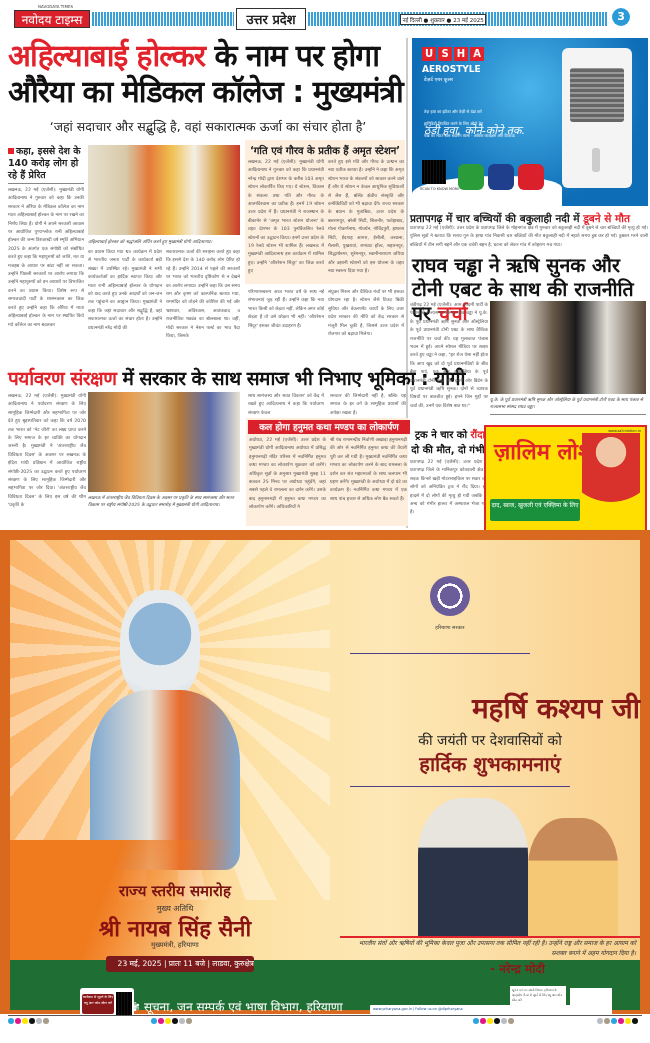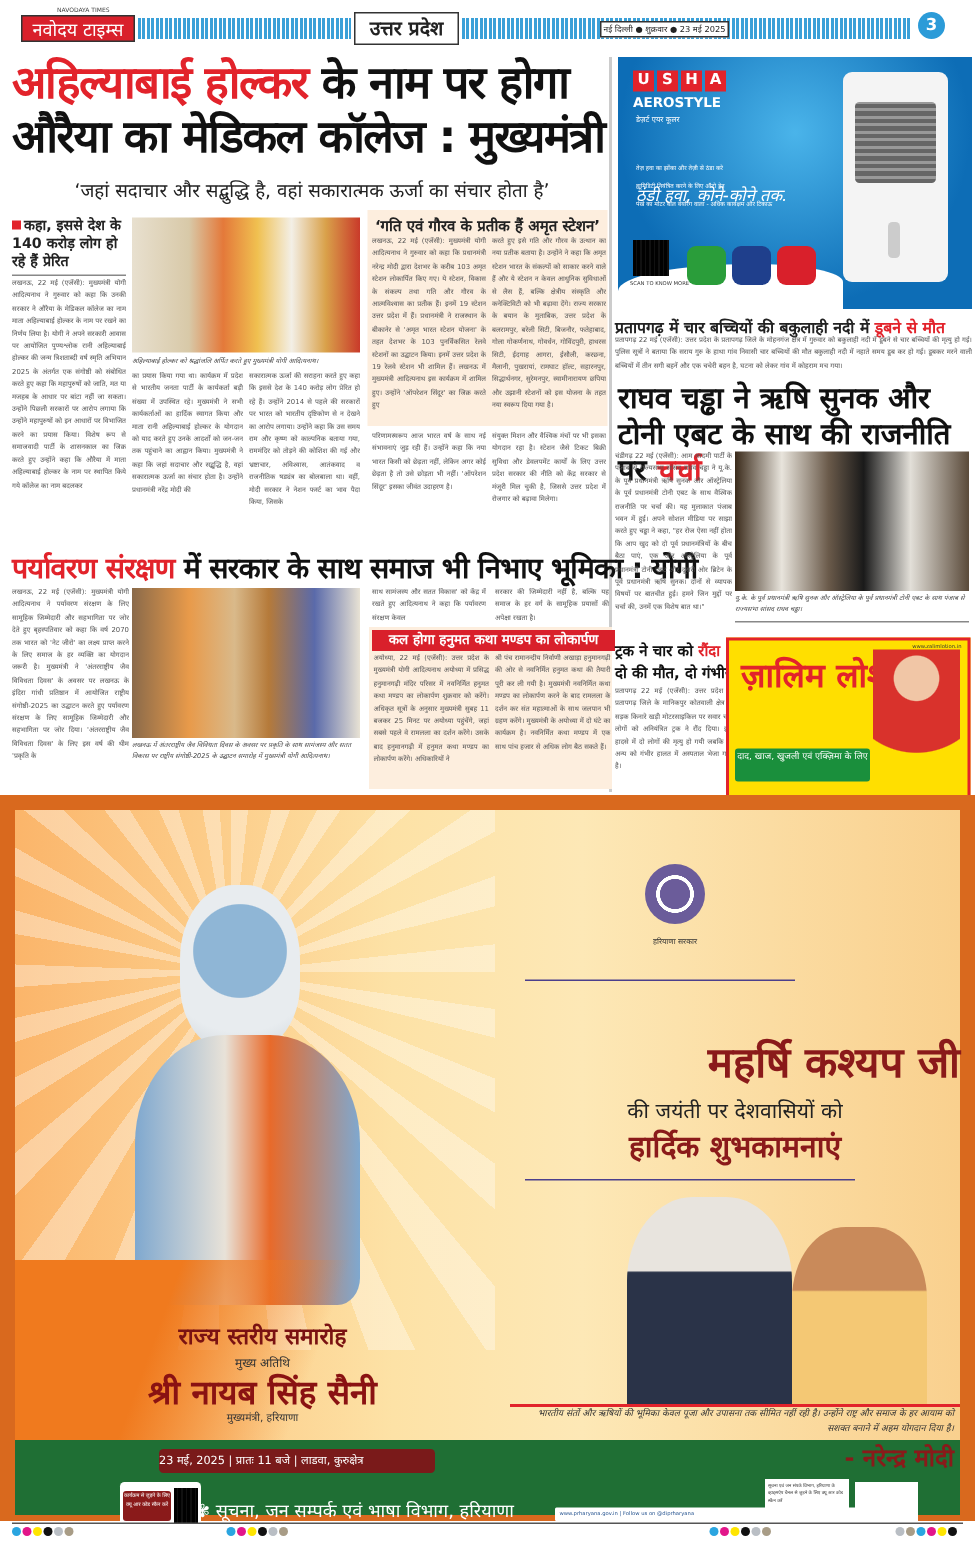--- a/index.html
+++ b/index.html
@@ -33,21 +33,21 @@
 .usha-tag{left:12px;top:84px;color:#fff;font-size:11px;font-style:italic}
 .cooler{left:150px;top:10px;width:70px;height:140px;background:#f4f4f4;border-radius:6px}
 .cooler-grill{left:8px;top:20px;width:54px;height:54px;background:repeating-linear-gradient(0deg,#666 0 3px,#999 3px 5px);border-radius:3px}
 .snow{left:0;bottom:0;width:150px;height:30px;background:#fff;border-radius:60% 40% 0 0}
 .hex{width:26px;height:26px;border-radius:6px;top:126px}
 .qr{background:repeating-linear-gradient(90deg,#111 0 2px,#fff 2px 3px),#111;background-blend-mode:multiply}
 .h-prat{left:410px;top:211px;font-size:10.5px;font-weight:bold;color:#222;white-space:nowrap}
 .h-prat .red{color:#e2232b}
 .h-raghav{left:412px;top:254px;width:236px;font-size:19.5px;font-weight:bold;line-height:24px;color:#111}
 .h-raghav .red{color:#e2232b}
-.h-truck{left:410px;top:427px;width:80px;font-size:10px;font-weight:bold;line-height:15px;color:#111;text-align:left}
+.h-truck{left:410px;top:427px;width:80px;font-size:10px;font-weight:bold;line-height:15px;color:#111;text-align:center}
 .h-truck .red{color:#e2232b}
 .zalim{left:484px;top:425px;width:163px;height:130px;background:#ffdf00;border:2px solid #e2232b}
 .zalim-logo{left:8px;top:12px;font-size:22px;font-weight:bold;color:#e2232b;line-height:26px}
 .zalim-band{left:4px;top:72px;width:90px;height:22px;background:#1a8f3c;color:#fff;font-size:6px;text-align:center;line-height:11px;border-radius:2px}
 .zalim-foot{left:0;bottom:0;width:159px;height:10px;background:#e2232b;color:#fff;font-size:3.6px;line-height:10px;padding-left:3px}
 .zalim-girl{left:96px;top:6px;width:58px;height:96px;background:radial-gradient(circle at 50% 20%,#f1c6a6 18%,#d9322c 19% 60%,#ffdf00 61%)}
 
 .h2{left:8px;top:365px;font-size:19px;font-weight:bold;color:#111;white-space:nowrap;letter-spacing:-0.5px}
 .h2 .red{color:#e2232b}
 .hanuman-bar{left:248px;top:420px;width:162px;height:14px;background:#d9202b;color:#fff;font-size:9px;font-weight:bold;text-align:center;line-height:14px}
@@ -59,26 +59,26 @@
 .emblem{left:420px;top:36px;width:40px;height:40px;border-radius:50%;background:radial-gradient(circle,#6b5c9a 35%,#fff 36% 44%,#6b5c9a 45%)}
 .emblem-lbl{left:410px;top:84px;width:60px;font-size:5px;text-align:center;color:#333}
 .ad-t1{left:330px;top:128px;width:300px;font-size:14px;text-align:center;color:#222}
 .ad-t2{left:330px;top:148px;width:300px;font-size:28px;font-weight:bold;text-align:right;color:#8a1a1a}
 .ad-t3{left:330px;top:190px;width:300px;font-size:14px;text-align:center;color:#222}
 .ad-t4{left:330px;top:210px;width:300px;font-size:20px;font-weight:bold;text-align:center;color:#8a1a1a}
 .divline{height:1px;background:#4b3f8c}
 .leaders{left:408px;top:248px;width:220px;height:150px}
 .person{position:absolute;bottom:0;border-radius:40% 40% 0 0}
 .quote{left:336px;top:398px;width:290px;font-size:6px;line-height:10px;color:#333;text-align:right;font-style:italic}
-.quote-by{left:480px;top:420px;width:146px;font-size:16px;font-weight:bold;color:#8a1a1a;text-align:right}
+.quote-by{left:480px;top:420px;width:146px;font-size:12px;font-weight:bold;color:#8a1a1a;}
 .samaroh{left:50px;top:340px;width:230px;font-size:15px;font-weight:bold;text-align:center;color:#7a1212}
 .chief-lbl{left:50px;top:362px;width:230px;font-size:8px;text-align:center;color:#333}
 .chief{left:50px;top:372px;width:230px;font-size:22px;font-weight:bold;text-align:center;color:#8a1212}
 .chief-desg{left:50px;top:400px;width:230px;font-size:7px;text-align:center;color:#333}
-.event-bar{left:96px;top:426px;width:184px;height:16px;background:#7a1a1a;color:#fff;font-size:7.5px;text-align:left;line-height:16px;border-radius:3px}
+.event-bar{left:96px;top:416px;width:148px;height:16px;background:#7a1a1a;color:#fff;font-size:7.5px;text-align:right;line-height:16px;border-radius:3px}
 .invite{left:228px;top:440px;width:200px;font-size:15px;font-weight:bold;color:#8a1212}
 .footer-green{left:0;top:420px;width:630px;height:50px;background:#1f6f34;z-index:0}
 .dept{left:120px;top:458px;width:320px;font-size:12px;color:#fff;white-space:nowrap}
 .social{left:360px;top:465px;width:214px;height:9px;background:#fff;font-size:3.5px;line-height:9px;padding-left:3px;color:#1f4e8c;border-radius:1px}
 .qr-left{left:70px;top:448px;width:54px;height:32px;background:#fff;border-radius:3px}
 .qr-left-txt{left:2px;top:6px;width:32px;height:20px;background:#8a1a1a;color:#fff;font-size:3.4px;text-align:center;line-height:6px;border-radius:2px}
 .qr-right{left:560px;top:448px;width:42px;height:36px;background:#fff}
 .reg{top:1018px;display:flex;gap:1px}
 .reg span{width:6px;height:6px;border-radius:50%}
 </style>

